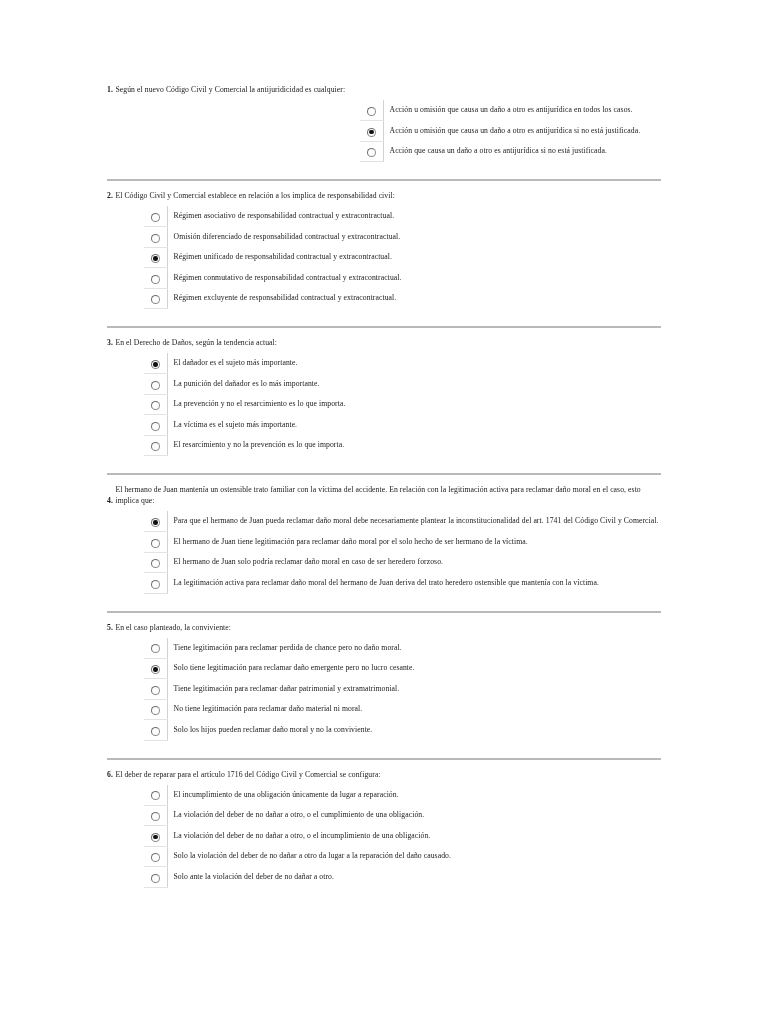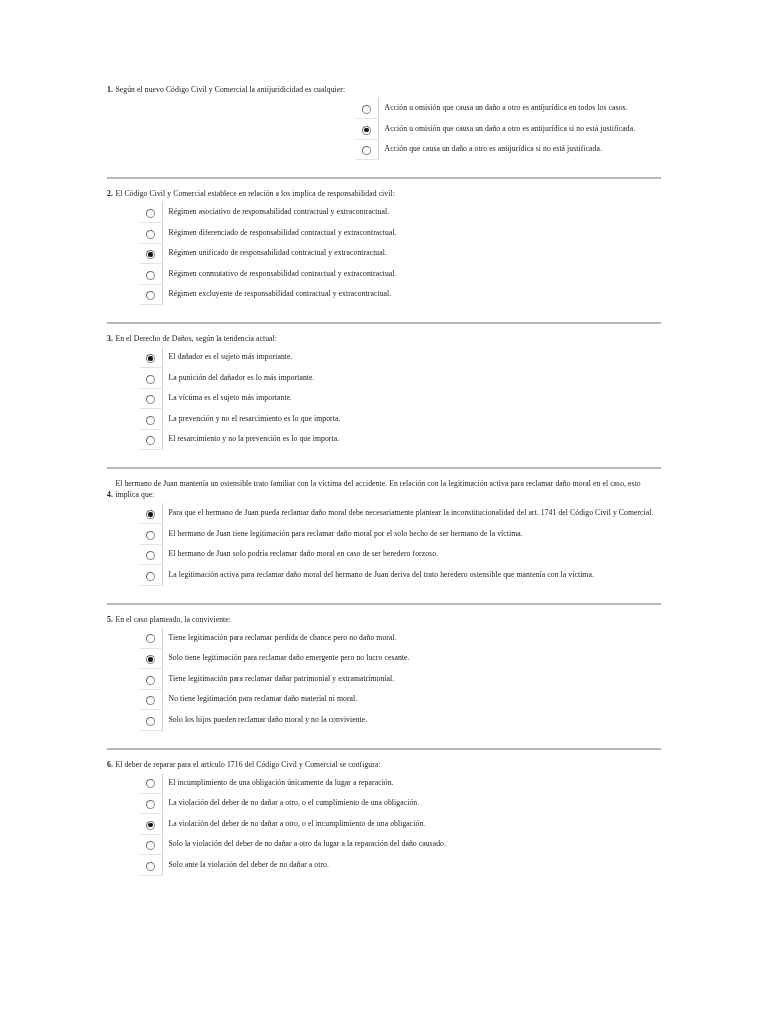--- a/index.html
+++ b/index.html
@@ -68,21 +68,21 @@
     align-self: flex-end;
     padding-bottom: 0px;
   }
   .q-text {
     flex: 1 1 auto;
   }
 
   
   .options {
     border-collapse: collapse;
-    margin: 0;
+    margin: 5px;
     padding: 0;
   }
   .opt-row {
     height: 20.5px;
   }
   .opt-radio-cell {
     width: 23px;
     min-width: 23px;
     padding: 0 0 0 0;
     border-right: 1px solid #d2d2d2;
@@ -174,21 +174,21 @@
           </div>
           <div class="opts-indent-left">
             <table class="options">
               <tbody>
                 <tr class="opt-row">
                   <td class="opt-radio-cell"><span class="radio" role="radio" aria-checked="false"></span></td>
                   <td class="opt-label-cell">Régimen asociativo de responsabilidad contractual y extracontractual.</td>
                 </tr>
                 <tr class="opt-row">
                   <td class="opt-radio-cell"><span class="radio" role="radio" aria-checked="false"></span></td>
-                  <td class="opt-label-cell">Régimen diferenciado de responsabilidad contractual y extracontractual.</td>
+                  <td class="opt-label-cell">Omisión diferenciado de responsabilidad contractual y extracontractual.</td>
                 </tr>
                 <tr class="opt-row">
                   <td class="opt-radio-cell"><span class="radio checked" role="radio" aria-checked="true"></span></td>
                   <td class="opt-label-cell">Régimen unificado de responsabilidad contractual y extracontractual.</td>
                 </tr>
                 <tr class="opt-row">
                   <td class="opt-radio-cell"><span class="radio" role="radio" aria-checked="false"></span></td>
                   <td class="opt-label-cell">Régimen conmutativo de responsabilidad contractual y extracontractual.</td>
                 </tr>
                 <tr class="opt-row">
@@ -213,25 +213,25 @@
                 <tr class="opt-row">
                   <td class="opt-radio-cell"><span class="radio checked" role="radio" aria-checked="true"></span></td>
                   <td class="opt-label-cell">El dañador es el sujeto más importante.</td>
                 </tr>
                 <tr class="opt-row">
                   <td class="opt-radio-cell"><span class="radio" role="radio" aria-checked="false"></span></td>
                   <td class="opt-label-cell">La punición del dañador es lo más importante.</td>
                 </tr>
                 <tr class="opt-row">
                   <td class="opt-radio-cell"><span class="radio" role="radio" aria-checked="false"></span></td>
+                  <td class="opt-label-cell">La prevención y no el resarcimiento es lo que importa.</td>
+                </tr>
+                <tr class="opt-row">
+                  <td class="opt-radio-cell"><span class="radio" role="radio" aria-checked="false"></span></td>
                   <td class="opt-label-cell">La víctima es el sujeto más importante.</td>
-                </tr>
-                <tr class="opt-row">
-                  <td class="opt-radio-cell"><span class="radio" role="radio" aria-checked="false"></span></td>
-                  <td class="opt-label-cell">La prevención y no el resarcimiento es lo que importa.</td>
                 </tr>
                 <tr class="opt-row">
                   <td class="opt-radio-cell"><span class="radio" role="radio" aria-checked="false"></span></td>
                   <td class="opt-label-cell">El resarcimiento y no la prevención es lo que importa.</td>
                 </tr>
               </tbody>
             </table>
           </div>
         </div>
       </div>

